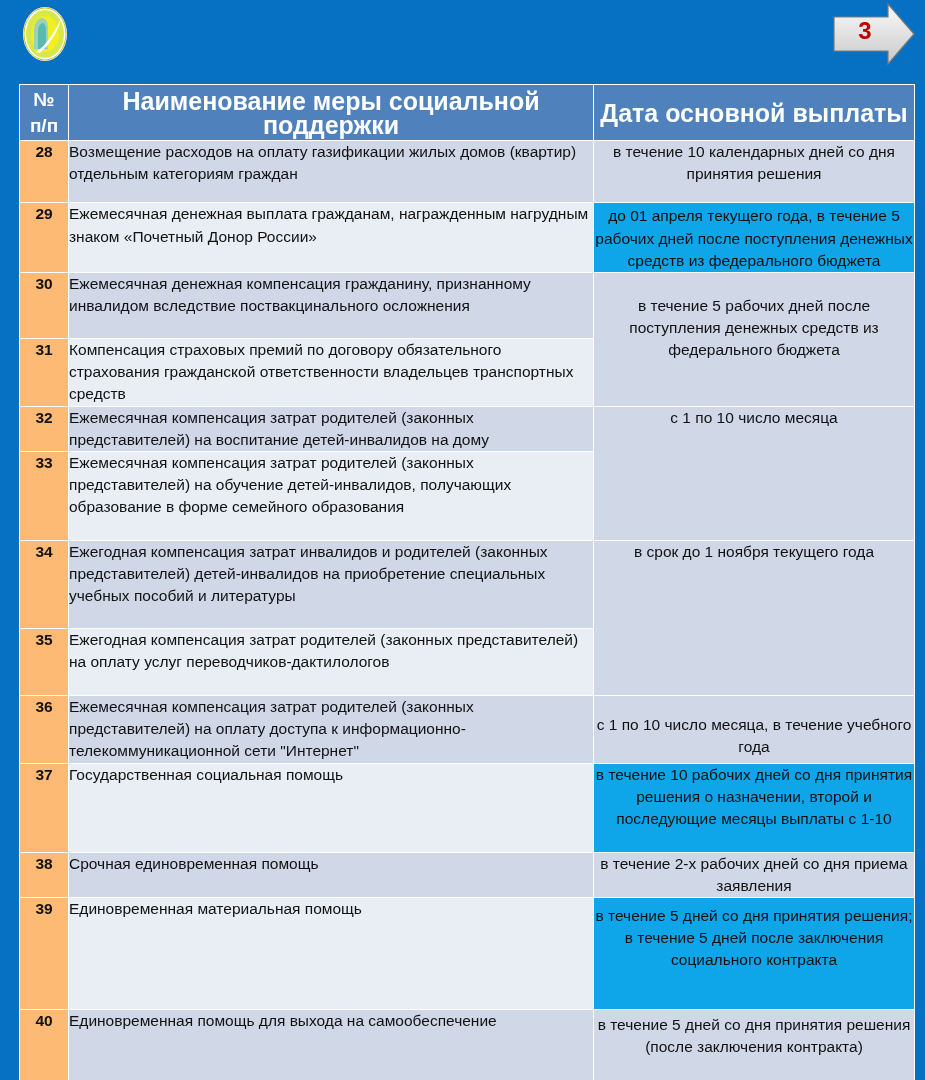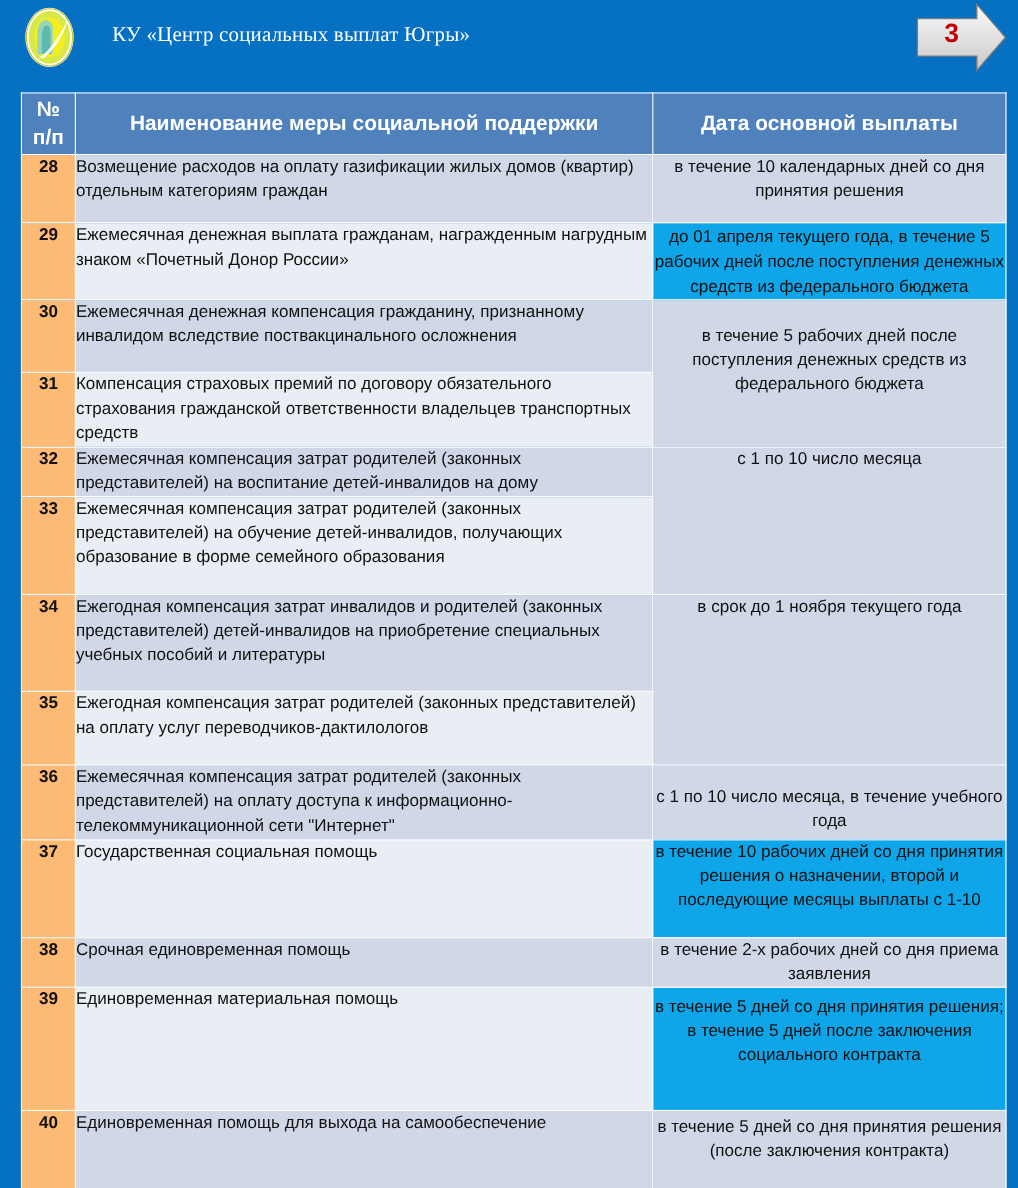--- a/index.html
+++ b/index.html
@@ -26,21 +26,21 @@
   table.main {
     position:absolute; left:19px; top:84px; width:895px;
     border-collapse:collapse; table-layout:fixed;
     font-family:"Liberation Sans Narrow", "Liberation Sans", sans-serif;
   }
   table.main td, table.main th {
     border:1.5px solid #ffffff; padding:0; vertical-align:top;
     color:#111111; font-size:15.5px; line-height:22.2px;
   }
   table.main th {
-    background:#4f81bd; color:#ffffff; font-weight:bold; font-size:19px;
+    background:#4f81bd; color:#ffffff; font-weight:bold; font-size:25px;
     line-height:24px; vertical-align:middle; text-align:center;
   }
   table.main th.num-h { font-size:19px; line-height:26px; }
   td.num {
     background:#fdba74; color:#ffffff; font-weight:bold; text-align:center;
     font-size:15.5px; padding-top:2px;
   }
   td.name { padding:2px 6px 0 6px; }
   td.date { text-align:center; vertical-align:middle; padding:0 6px; }
   tr.dark td.name { background:#d0d8e8; }
@@ -57,21 +57,20 @@
     <svg width="46" height="58" viewBox="0 0 46 58">
       <ellipse cx="23" cy="29" rx="22" ry="27" fill="#ffffff"></ellipse>
       <ellipse cx="23" cy="29" rx="19" ry="24" fill="#d8e84a"></ellipse>
       <ellipse cx="23" cy="29" rx="14" ry="18" fill="#f2ee20"></ellipse>
       <path d="M12 44 L12 24 Q13 14 20 13 Q26 14 26 22 L26 44 Z" fill="#8fd0c8" opacity="0.9"></path>
       <path d="M16 44 L16 26 Q17 18 21 18 Q24 19 24 26 L24 44 Z" fill="#5cb9b0"></path>
       <path d="M14 47 Q26 40 40 12 Q34 34 18 48 Z" fill="#ffffff"></path>
       <ellipse cx="23" cy="29" rx="21" ry="26" fill="none" stroke="#c8c020" stroke-width="1"></ellipse>
     </svg>
   </div>
-  <div class="org-title">КУ «Центр социальных выплат Югры»</div>
   <div class="next-arrow">
     <svg width="84" height="65" viewBox="0 0 84 65">
       <defs>
         <linearGradient id="ag" x1="0" y1="0" x2="0" y2="1">
           <stop offset="0" stop-color="#fafafa"></stop>
           <stop offset="1" stop-color="#c9c9c9"></stop>
         </linearGradient>
       </defs>
       <path d="M2 15 L56 15 L56 2 L82 32 L56 62 L56 49 L2 49 Z" fill="url(#ag)" stroke="#7a7a7a" stroke-width="1.2"></path>
     </svg>

